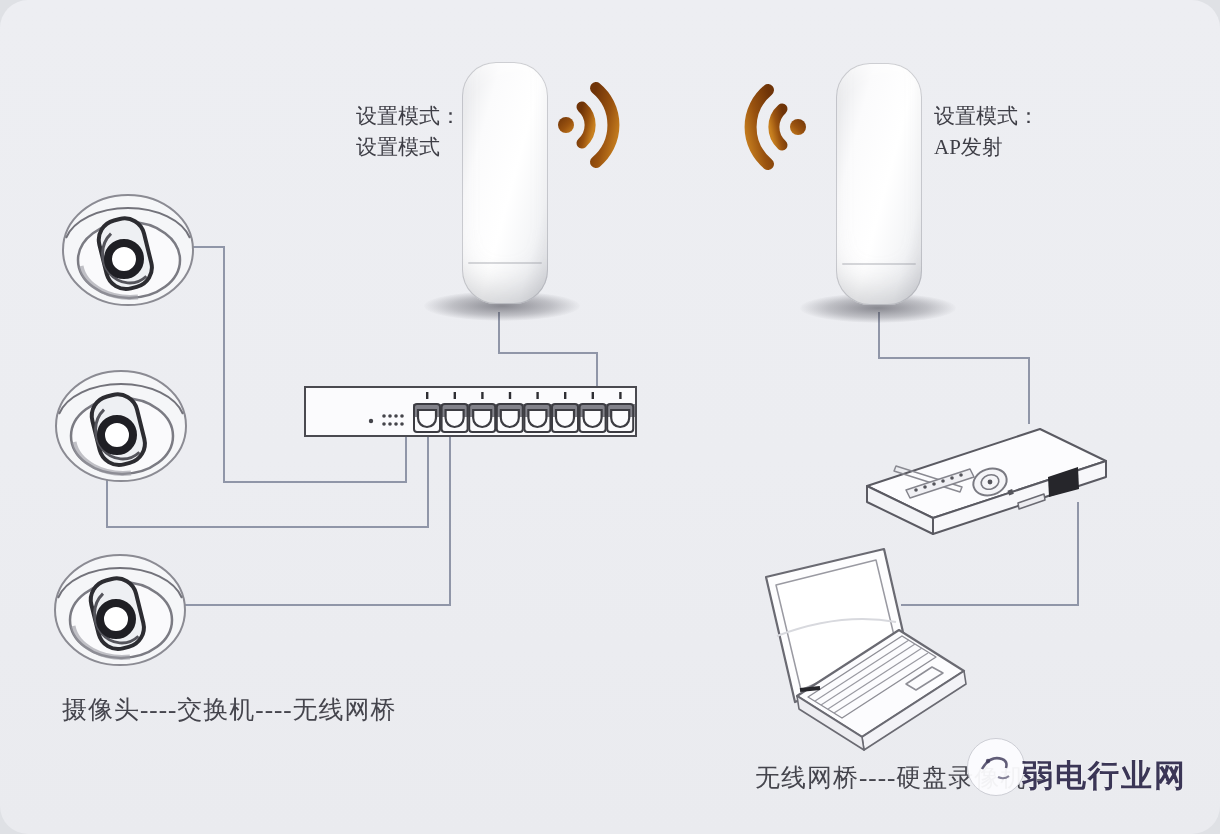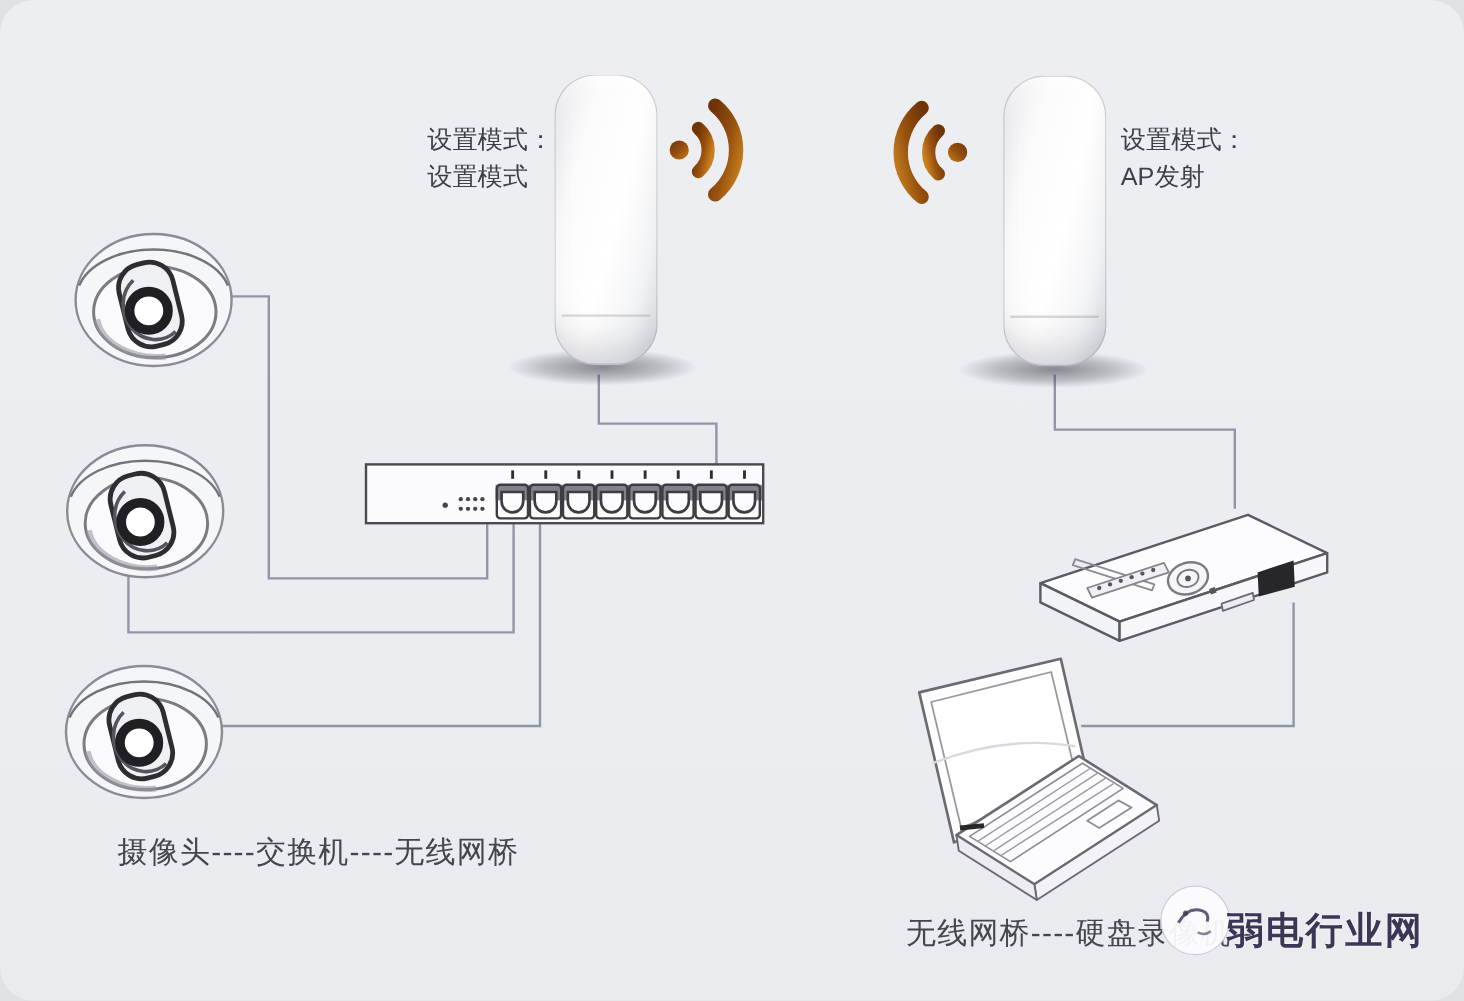--- a/index.html
+++ b/index.html
@@ -1,21 +1,21 @@
 <!DOCTYPE html>
 <html><head>
 <meta charset="utf-8">
 <style>
   html,body{margin:0;padding:0;background:#dfe1e5;}
   .stage{
     position:relative;
     width:1220px;height:834px;
     overflow:hidden;
     background:linear-gradient(180deg,#edeef2 0%,#ecedf1 55%,#eaebef 100%);
-    font-family:Liberation Sans, sans-serif;
+    font-family:Liberation Serif, serif;
     border-radius:28px;
   }
   svg{position:absolute;left:0;top:0;}
   .bridge{
     position:absolute;width:86px;height:242px;border-radius:34px;
     background:linear-gradient(105deg,#e6e7ea 0%,#fbfbfc 26%,#ffffff 55%,#f3f4f6 80%,#d9dadf 100%);
     box-shadow:inset 0 0 0 1px rgba(158,160,168,.5), inset 0 -30px 34px -20px rgba(148,150,158,.45), inset 0 18px 24px -16px rgba(255,255,255,.9);
   }
   .bridge .seam{position:absolute;left:7%;bottom:40px;width:86%;height:2px;background:rgba(150,152,160,.38);border-radius:2px;}
   .bridge-shadow{
@@ -182,21 +182,21 @@
   <div class="mode-label" style="left:356px;top:101px;">
     <span>设置模式：</span>
     <span>设置模式</span>
   </div>
 
   <div class="mode-label" style="left:934px;top:101px;">
     <span>设置模式：</span>
     <span>AP发射</span>
   </div>
 
-  <div class="caption" style="left:62px;top:693px;margin-left:36px;">摄像头----交换机----无线网桥</div>
+  <div class="caption" style="left:62px;top:693px;">摄像头----交换机----无线网桥</div>
 
   <div class="caption" style="left:755px;top:761px;">无线网桥----硬盘录像机--</div>
 
   <div class="watermark-logo">
     <svg width="56" height="56" viewBox="0 0 56 56">
       <path d="M14,30 q8,-14 20,-10 q6,2 4,9" fill="none" stroke="#3b3656" stroke-width="2.5" opacity="0.8"></path>
       <circle cx="20" cy="22" r="2.2" fill="#3b3656" opacity="0.8"></circle>
       <path d="M30,38 q6,3 11,-1" fill="none" stroke="#3b3656" stroke-width="2" opacity="0.6"></path>
     </svg>
   </div>

